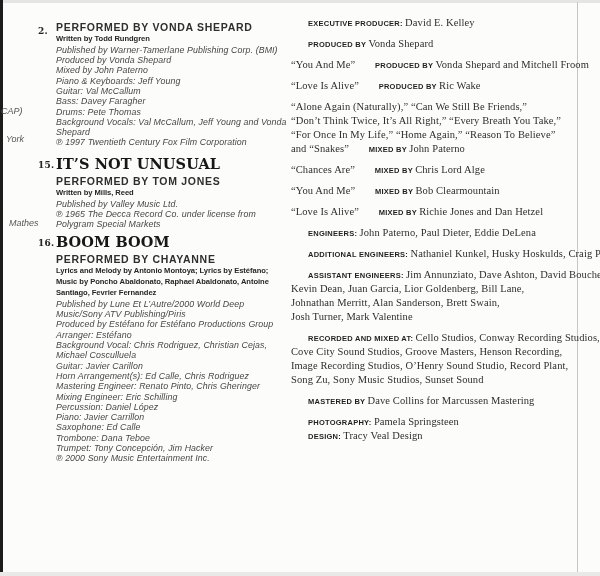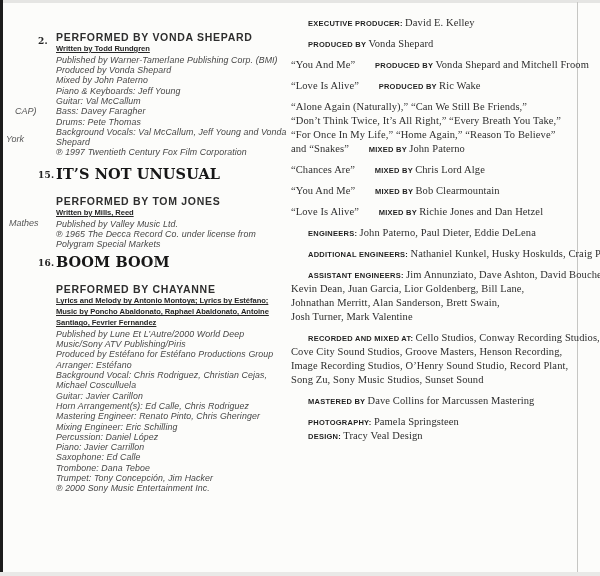--- a/index.html
+++ b/index.html
@@ -12,44 +12,44 @@
   }
 
   
   .edge-top    { position: absolute; left: 0; top: 0; width: 600px; height: 3px; background: #e5e5e3; }
   .edge-bottom { position: absolute; left: 0; bottom: 0; width: 600px; height: 4px; background: #e9e9e7; }
   .edge-left   { position: absolute; left: 0; top: 0; width: 3px; height: 576px; background: #1c1c1c; }
   .edge-right  { position: absolute; left: 577px; top: 2px; width: 1px; height: 571px; background: #c6c6c3; }
 
   
   .mnote { position: absolute; font: italic 9px "Liberation Sans", sans-serif; color: #575757; }
-  .mn0 { left: 15px; top: 106px; }
+  .mn0 { left: 1px; top: 106px; }
   .mn1 { left: 6px; top: 134px; }
   .mn2 { left: 9px; top: 218px; }
 
   
   .col-left { position: absolute; left: 38px; top: 18px; width: 252px; }
   .track { position: relative; padding-left: 18px; }
   .track + .track.gap7 { margin-top: 7px; }
   .track + .track.gap4 { margin-top: 4px; }
   .tnum {
     position: absolute; left: 0; top: 5px;
     font: 700 9px "DejaVu Serif", serif; color: #242424; letter-spacing: 0.2px;
   }
   .ttitle {
     font: 700 14.5px "DejaVu Serif", serif; color: #171717;
     letter-spacing: 0.1px; line-height: 17px; white-space: nowrap;
   }
   .tperf {
     font: 700 10.5px "Liberation Sans", sans-serif; color: #2e2e2e;
-    letter-spacing: 0.7px; line-height: 13px; margin-top: 13px; white-space: nowrap;
+    letter-spacing: 0.7px; line-height: 13px; margin-top: 3px; white-space: nowrap;
   }
   .tbold {
     font: 700 7.6px "Liberation Sans", sans-serif; color: #262626;
-    line-height: 10.8px; letter-spacing: -0.05px; white-space: nowrap; text-decoration: underline;
+    line-height: 10.8px; letter-spacing: -0.05px; white-space: nowrap;
   }
   .tital {
     font: italic 8.8px "Liberation Sans", sans-serif; color: #474747;
     line-height: 10.3px; letter-spacing: 0.1px; white-space: nowrap;
   }
 
   
   .col-right { position: absolute; left: 291px; top: 14px; width: 300px; }
   .credit-p { margin: 0 0 7px 0; }
   .credit-line { line-height: 13px; white-space: nowrap; }

